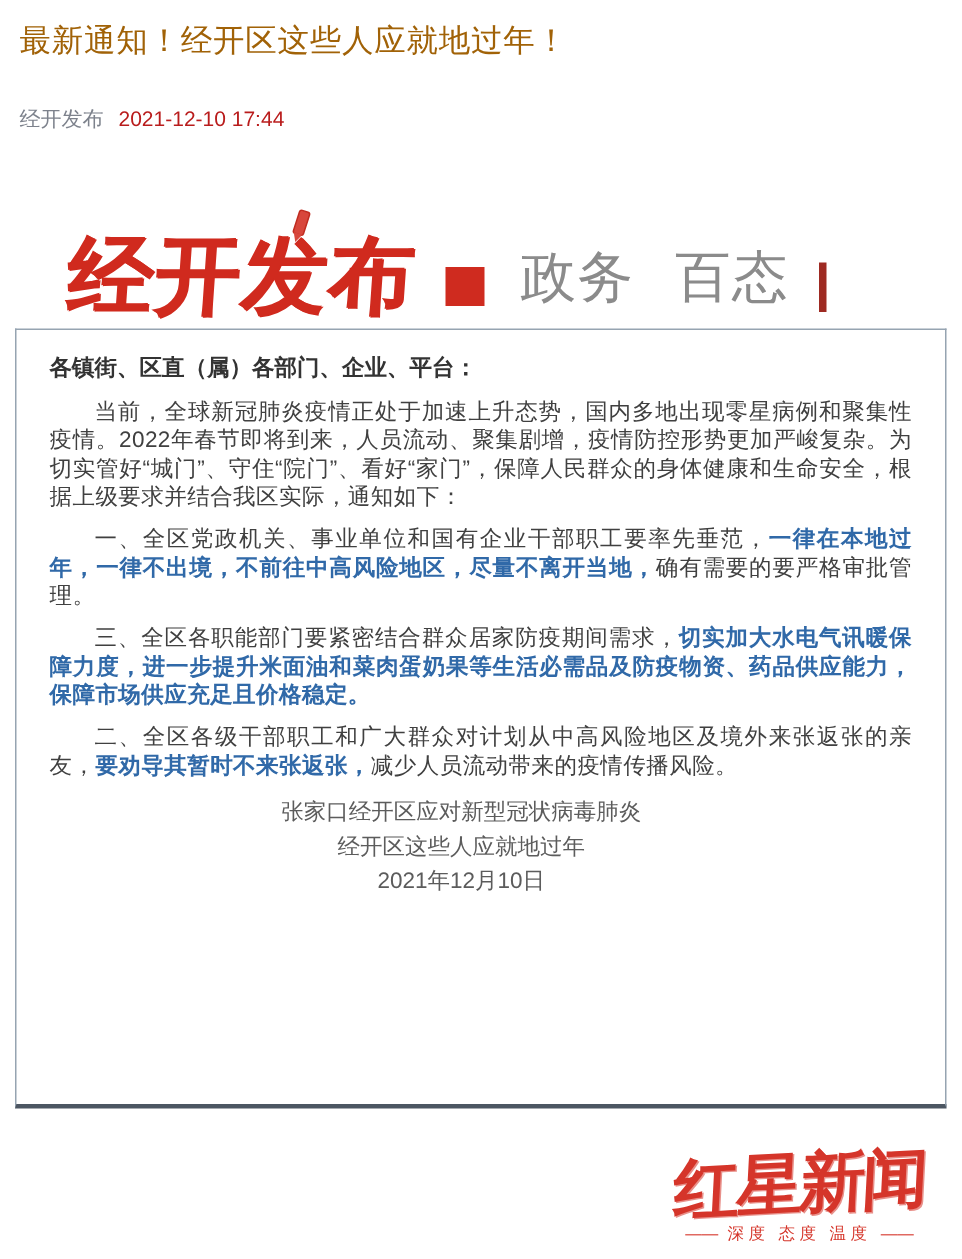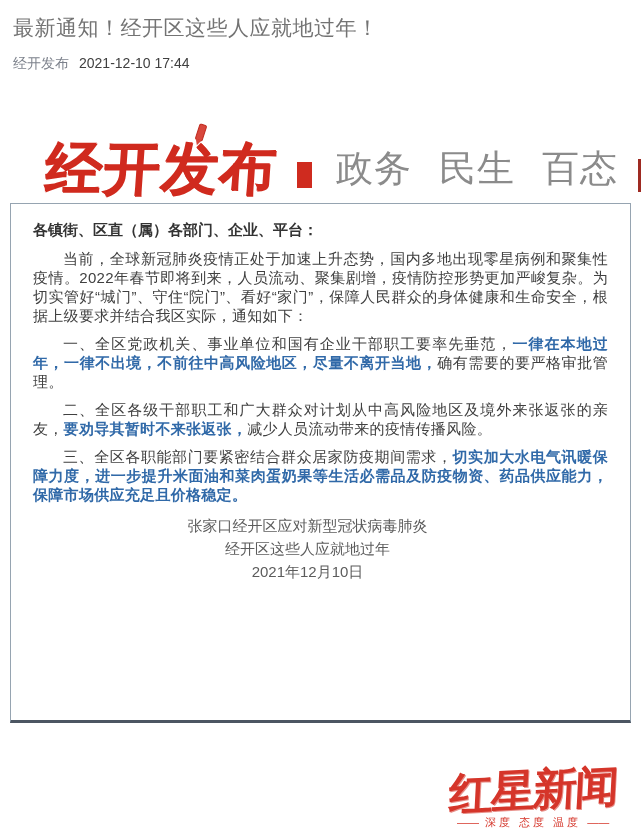--- a/index.html
+++ b/index.html
@@ -11,33 +11,33 @@
     height: 839px;
     background: #ffffff;
     overflow: hidden;
   }
 
   
   .article-header { padding: 14px 13px 0 13px; }
   .article-title {
     font-size: 21px;
     font-weight: 500;
-    color: #737373;
+    color: #a16207;
     letter-spacing: 0.5px;
     line-height: 28px;
   }
   .byline {
     margin-top: 13px;
     display: flex;
     align-items: baseline;
     gap: 10px;
     font-size: 14px;
   }
   .byline .source { color: #7d828c; cursor: pointer; }
-  .byline .time { color: #404040; }
+  .byline .time { color: #b91c1c; margin-top: 16px; }
 
   
   .banner {
     margin: 24px 0 0 0;
     padding-left: 45px;
     height: 100px;
     display: flex;
     align-items: flex-end;
   }
   .logo-wrap { position: relative; }
@@ -200,44 +200,43 @@
   </div>
 
   <div class="banner">
     <div class="logo-wrap">
       <div class="pencil-icon"></div>
       <div class="logo-text">经开发布</div>
     </div>
     <div class="logo-square"></div>
     <div class="banner-nav">
       <span>政务</span>
-      <span>民生</span>
       <span>百态</span>
     </div>
     <div class="banner-bar"></div>
   </div>
 
 
   <div class="content-box">
     <div class="salutation">各镇街、区直（属）各部门、企业、平台：</div>
 
     <div class="para">
       <span>当前，全球新冠肺炎疫情正处于加速上升态势，国内多地出现零星病例和聚集性疫情。2022年春节即将到来，人员流动、聚集剧增，疫情防控形势更加严峻复杂。为切实管好“城门”、守住“院门”、看好“家门”，保障人民群众的身体健康和生命安全，根据上级要求并结合我区实际，通知如下：</span>
     </div>
 
     <div class="para">
       <span>一、全区党政机关、事业单位和国有企业干部职工要率先垂范，</span><span class="em">一律在本地过年，一律不出境，不前往中高风险地区，尽量不离开当地，</span><span>确有需要的要严格审批管理。</span>
     </div>
 
     <div class="para">
+      <span>三、全区各职能部门要紧密结合群众居家防疫期间需求，</span><span class="em">切实加大水电气讯暖保障力度，进一步提升米面油和菜肉蛋奶果等生活必需品及防疫物资、药品供应能力，保障市场供应充足且价格稳定。</span><span></span>
+    </div>
+
+    <div class="para">
       <span>二、全区各级干部职工和广大群众对计划从中高风险地区及境外来张返张的亲友，</span><span class="em">要劝导其暂时不来张返张，</span><span>减少人员流动带来的疫情传播风险。</span>
-    </div>
-
-    <div class="para">
-      <span>三、全区各职能部门要紧密结合群众居家防疫期间需求，</span><span class="em">切实加大水电气讯暖保障力度，进一步提升米面油和菜肉蛋奶果等生活必需品及防疫物资、药品供应能力，保障市场供应充足且价格稳定。</span><span></span>
     </div>
 
     <div class="signature">
       <div>张家口经开区应对新型冠状病毒肺炎</div>
       <div>经开区这些人应就地过年</div>
       <div>2021年12月10日</div>
     </div>
   </div>
 
   <div class="watermark">

